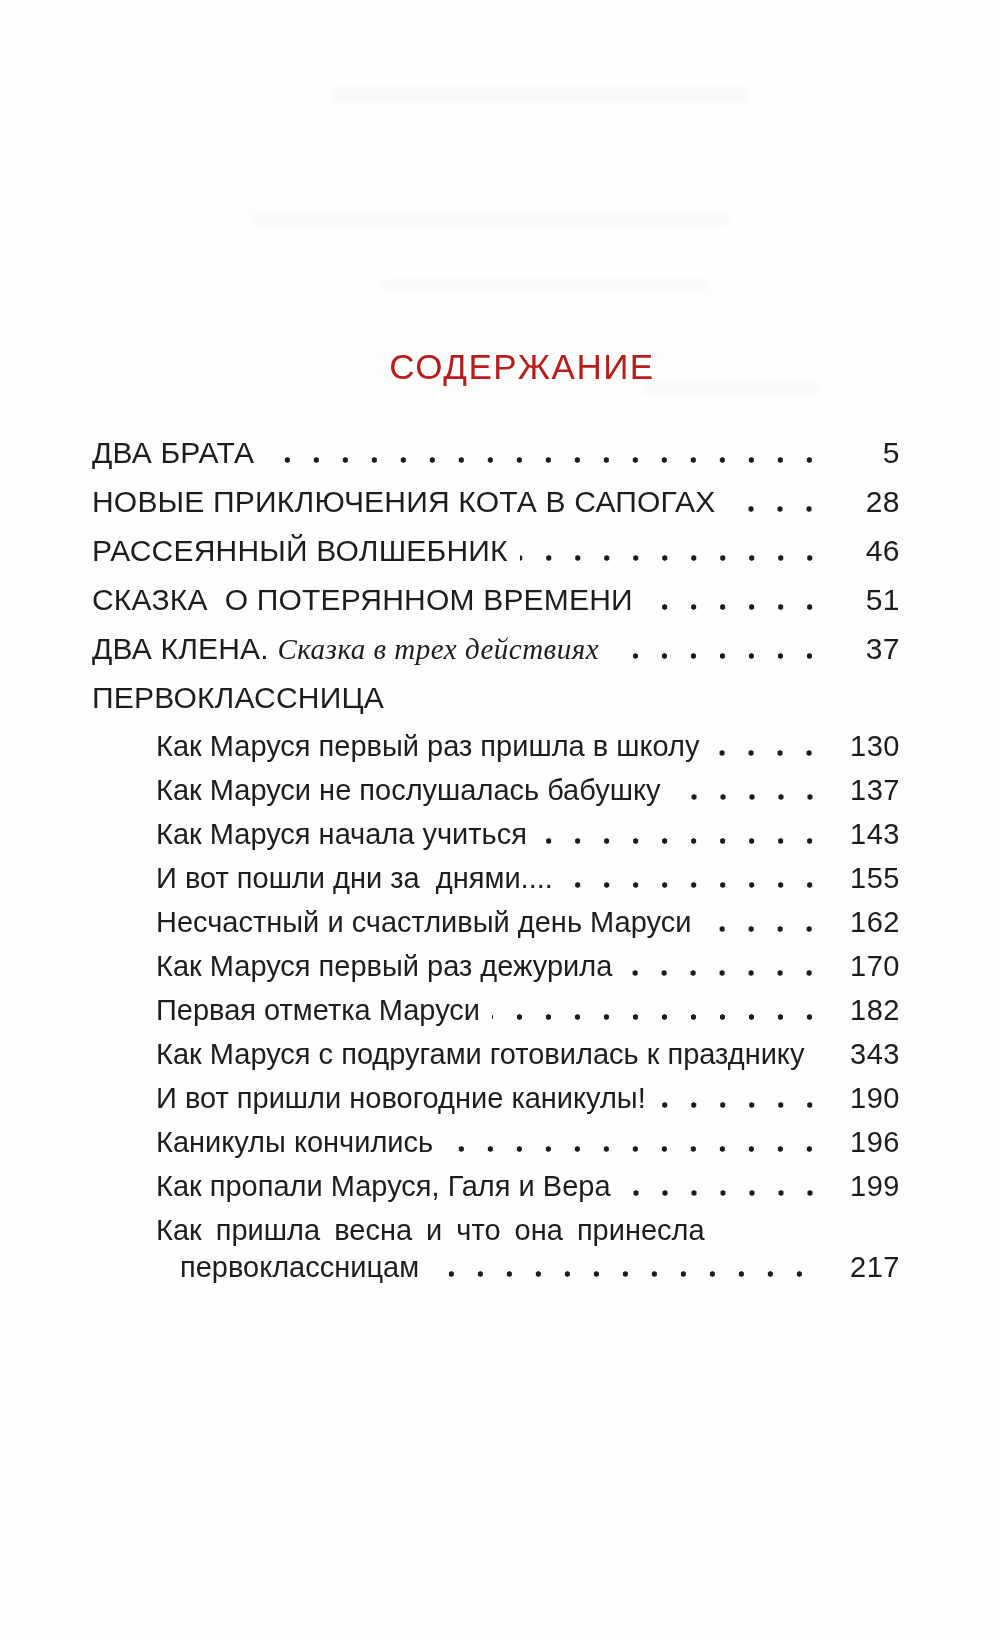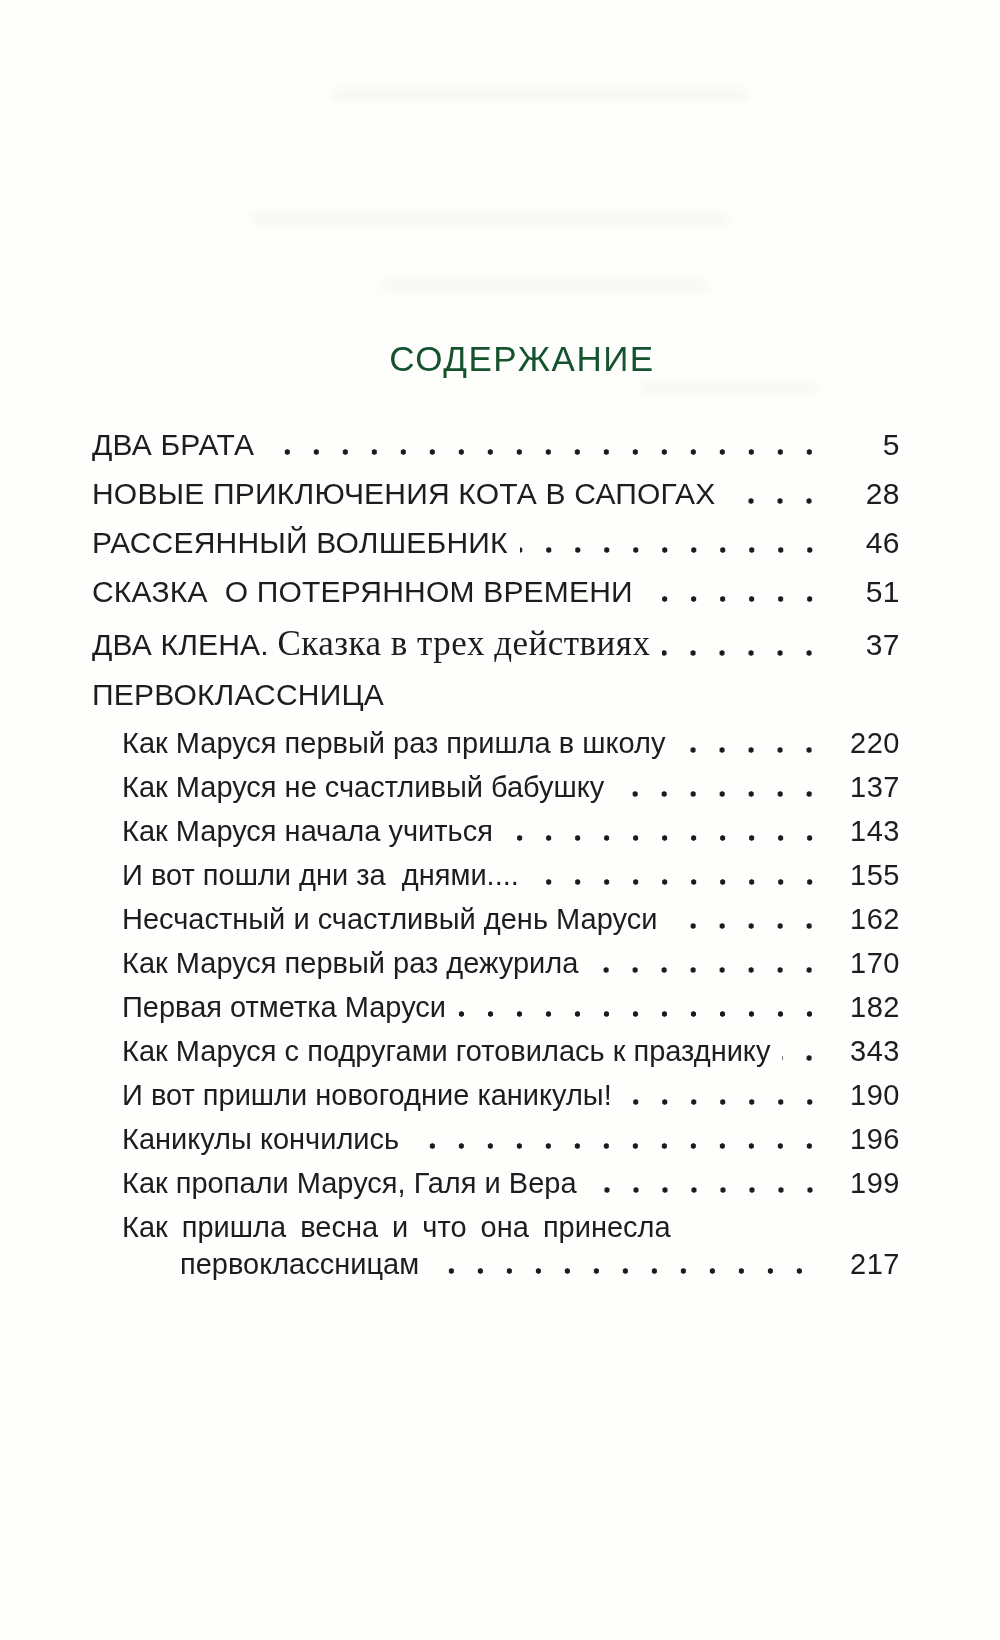--- a/index.html
+++ b/index.html
@@ -20,39 +20,40 @@
     inset: 0;
     padding: 332px 100px 0 92px;
     box-sizing: border-box;
   }
   .title {
     text-align: center;
     transform: translateX(26px);
     font-size: 35px;
     letter-spacing: 1.5px;
     line-height: 38px;
-    margin: 8px 0 52px 0;
+    margin: 16px 0 52px 0;
     font-weight: 400;
-    color: #14532d;
+    color: #b91c1c;
   }
   .toc-list { display: block; }
   .row {
     display: flex;
     align-items: baseline;
     line-height: 1;
     white-space: pre;
   }
   .row.main { font-size: 30px; margin-bottom: 19px; letter-spacing: 0.2px; }
-  .row.sub  { font-size: 29px; margin-bottom: 15px; margin-left: 30px; }
+  .row.sub  { font-size: 29px; margin-bottom: 15px; margin-left: 64px; }
   .row.wrap-first { margin-bottom: 8px; word-spacing: 6px; }
   .row.wrap-second { margin-left: 88px; gap: 10px; }
   .label { flex: 0 0 auto; white-space: pre; text-align: center; }
   .label .italic {
     font-family: "Liberation Serif", serif;
-    font-size: 35px;
+    font-style: italic;
+    font-size: 29px;
     letter-spacing: 0.5px;
   }
   .leader {
     flex: 1 1 auto;
     align-self: stretch;
     margin: 0 14px 0 12px;
     min-width: 0;
     background-image: radial-gradient(circle, #1a1a1a 2.4px, rgba(0,0,0,0) 3px);
     background-size: 29px 6px;
     background-repeat: repeat-x;
@@ -83,22 +84,22 @@
 
   <h1 class="title">СОДЕРЖАНИЕ</h1>
 
   <div class="toc-list" id="toc-list">
       <div class="row main"><span class="label">ДВА БРАТА</span><span class="leader"></span><span class="num">5</span></div>
       <div class="row main"><span class="label">НОВЫЕ ПРИКЛЮЧЕНИЯ КОТА В САПОГАХ</span><span class="leader"></span><span class="num">28</span></div>
       <div class="row main"><span class="label">РАССЕЯННЫЙ ВОЛШЕБНИК</span><span class="leader"></span><span class="num">46</span></div>
       <div class="row main"><span class="label">СКАЗКА  О ПОТЕРЯННОМ ВРЕМЕНИ</span><span class="leader"></span><span class="num">51</span></div>
       <div class="row main"><span class="label">ДВА КЛЕНА. <span class="italic">Сказка в трех действиях</span></span><span class="leader"></span><span class="num">37</span></div>
       <div class="row main"><span class="label">ПЕРВОКЛАССНИЦА</span></div>
-      <div class="row sub"><span class="label">Как Маруся первый раз пришла в школу</span><span class="leader"></span><span class="num">220</span></div>
-      <div class="row sub"><span class="label">Как Маруся не счастливый бабушку</span><span class="leader"></span><span class="num">137</span></div>
+      <div class="row sub"><span class="label">Как Маруся первый раз пришла в школу</span><span class="leader"></span><span class="num">130</span></div>
+      <div class="row sub"><span class="label">Как Маруси не послушалась бабушку</span><span class="leader"></span><span class="num">137</span></div>
       <div class="row sub"><span class="label">Как Маруся начала учиться</span><span class="leader"></span><span class="num">143</span></div>
       <div class="row sub"><span class="label">И вот пошли дни за  днями....</span><span class="leader"></span><span class="num">155</span></div>
       <div class="row sub"><span class="label">Несчастный и счастливый день Маруси</span><span class="leader"></span><span class="num">162</span></div>
       <div class="row sub"><span class="label">Как Маруся первый раз дежурила</span><span class="leader"></span><span class="num">170</span></div>
       <div class="row sub"><span class="label">Первая отметка Маруси</span><span class="leader"></span><span class="num">182</span></div>
       <div class="row sub"><span class="label">Как Маруся с подругами готовилась к празднику</span><span class="leader"></span><span class="num">343</span></div>
       <div class="row sub"><span class="label">И вот пришли новогодние каникулы!</span><span class="leader"></span><span class="num">190</span></div>
       <div class="row sub"><span class="label">Каникулы кончились</span><span class="leader"></span><span class="num">196</span></div>
       <div class="row sub"><span class="label">Как пропали Маруся, Галя и Вера</span><span class="leader"></span><span class="num">199</span></div>
       <div class="row sub wrap-first"><span class="label">Как пришла весна и что она принесла</span></div>

